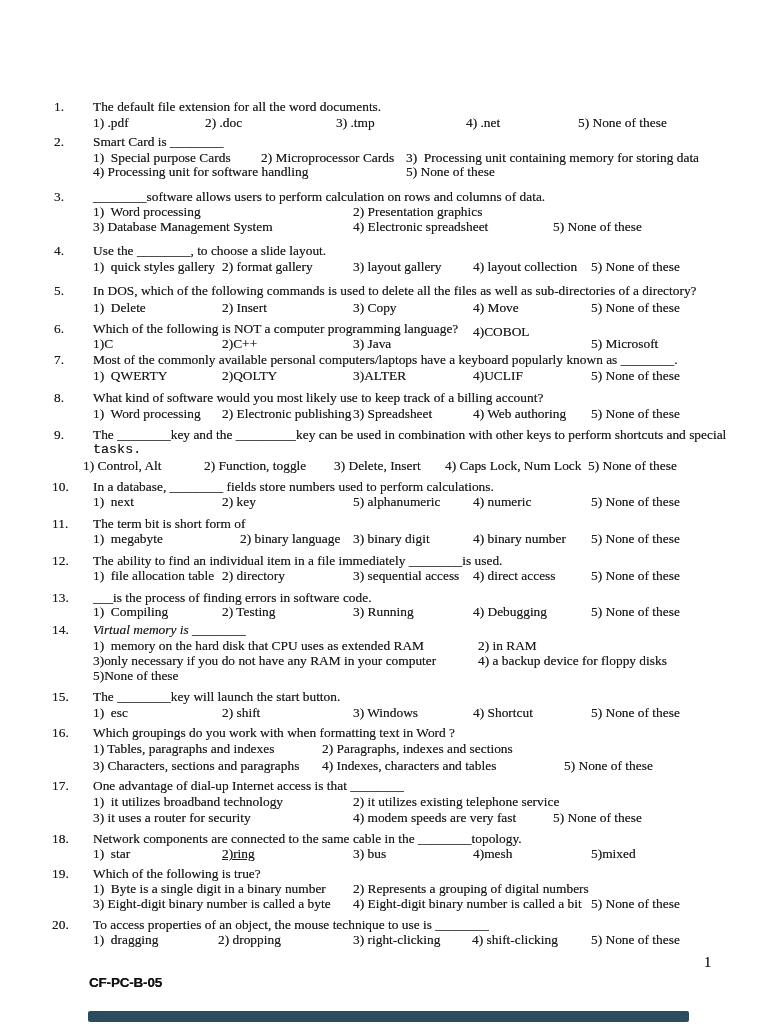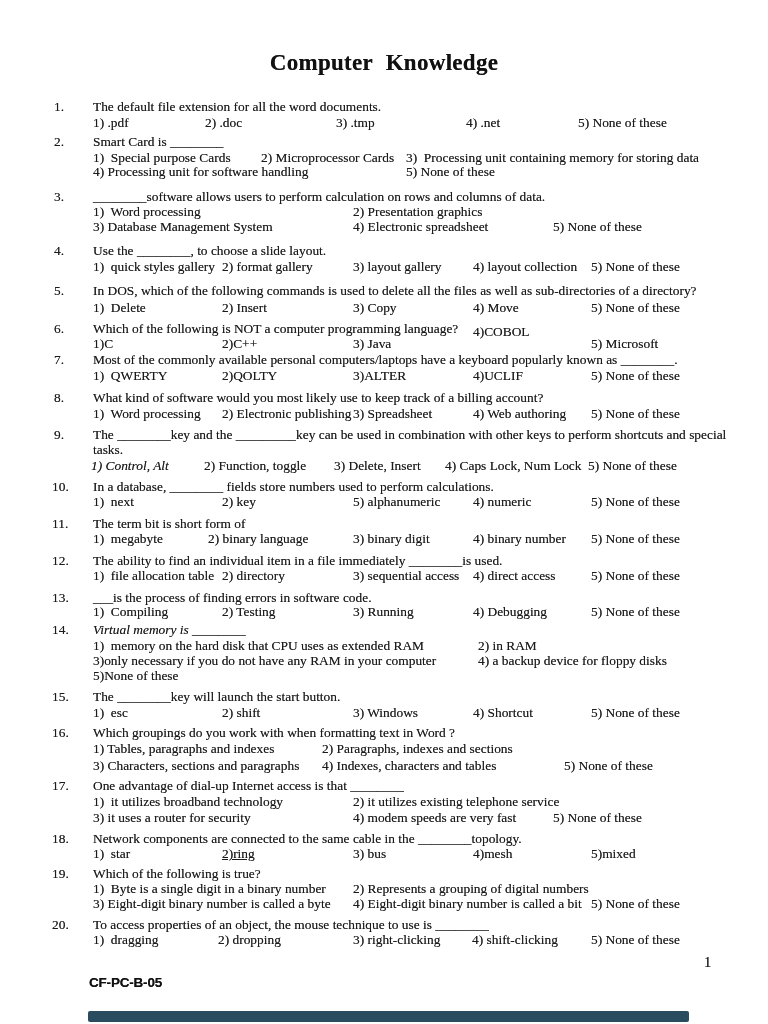--- a/index.html
+++ b/index.html
@@ -28,21 +28,20 @@
   }
   .bottom-bar {
     position:absolute; left:88px; top:1011px; width:601px; height:11px;
     border-radius:2px;
   }
 </style>
 </head>
 <body>
 
 <div class="page">
-  <div class="doc-title">Computer Knowledge</div>
   <div id="questions">
       <div class="line" style="left: 54px; top: 99px;">1.</div>
       <div class="line" style="left: 93px; top: 99px;">The default file extension for all the word documents.</div>
       <div class="line" style="left: 93px; top: 115px;">1) .pdf</div>
       <div class="line" style="left: 205px; top: 115px;">2) .doc</div>
       <div class="line" style="left: 336px; top: 115px;">3) .tmp</div>
       <div class="line" style="left: 466px; top: 115px;">4) .net</div>
       <div class="line" style="left: 578px; top: 115px;">5) None of these</div>
       <div class="line" style="left: 54px; top: 134px;">2.</div>
       <div class="line" style="left: 93px; top: 134px;">Smart Card is ________</div>
@@ -88,37 +87,37 @@
       <div class="line" style="left: 591px; top: 368px;">5) None of these</div>
       <div class="line" style="left: 54px; top: 390px;">8.</div>
       <div class="line" style="left: 93px; top: 390px;">What kind of software would you most likely use to keep track of a billing account?</div>
       <div class="line" style="left: 93px; top: 406px;">1)  Word processing</div>
       <div class="line" style="left: 222px; top: 406px;">2) Electronic publishing</div>
       <div class="line" style="left: 353px; top: 406px;">3) Spreadsheet</div>
       <div class="line" style="left: 473px; top: 406px;">4) Web authoring</div>
       <div class="line" style="left: 591px; top: 406px;">5) None of these</div>
       <div class="line" style="left: 54px; top: 427px;">9.</div>
       <div class="line" style="left: 93px; top: 427px;">The ________key and the _________key can be used in combination with other keys to perform shortcuts and special</div>
-      <div class="line" style="left: 93px; top: 442px;">tasks.</div>
-      <div class="line" style="left: 91px; top: 458px; font-style: italic;">1) Control, Alt</div>
+      <div class="line" style="left: 93px; top: 442px; font-family: Liberation Mono, monospace;">tasks.</div>
+      <div class="line" style="left: 83px; top: 458px;">1) Control, Alt</div>
       <div class="line" style="left: 204px; top: 458px;">2) Function, toggle</div>
       <div class="line" style="left: 334px; top: 458px;">3) Delete, Insert</div>
       <div class="line" style="left: 445px; top: 458px;">4) Caps Lock, Num Lock</div>
       <div class="line" style="left: 588px; top: 458px;">5) None of these</div>
       <div class="line" style="left: 52px; top: 479px;">10.</div>
       <div class="line" style="left: 93px; top: 479px;">In a database, ________ fields store numbers used to perform calculations.</div>
       <div class="line" style="left: 93px; top: 494px;">1)  next</div>
       <div class="line" style="left: 222px; top: 494px;">2) key</div>
       <div class="line" style="left: 353px; top: 494px;">5) alphanumeric</div>
       <div class="line" style="left: 473px; top: 494px;">4) numeric</div>
       <div class="line" style="left: 591px; top: 494px;">5) None of these</div>
       <div class="line" style="left: 52px; top: 516px;">11.</div>
       <div class="line" style="left: 93px; top: 516px;">The term bit is short form of</div>
       <div class="line" style="left: 93px; top: 531px;">1)  megabyte</div>
-      <div class="line" style="left: 208px; top: 531px;">2) binary language</div>
+      <div class="line" style="left: 240px; top: 531px;">2) binary language</div>
       <div class="line" style="left: 353px; top: 531px;">3) binary digit</div>
       <div class="line" style="left: 473px; top: 531px;">4) binary number</div>
       <div class="line" style="left: 591px; top: 531px;">5) None of these</div>
       <div class="line" style="left: 52px; top: 553px;">12.</div>
       <div class="line" style="left: 93px; top: 553px;">The ability to find an individual item in a file immediately ________is used.</div>
       <div class="line" style="left: 93px; top: 568px;">1)  file allocation table</div>
       <div class="line" style="left: 222px; top: 568px;">2) directory</div>
       <div class="line" style="left: 353px; top: 568px;">3) sequential access</div>
       <div class="line" style="left: 473px; top: 568px;">4) direct access</div>
       <div class="line" style="left: 591px; top: 568px;">5) None of these</div>

